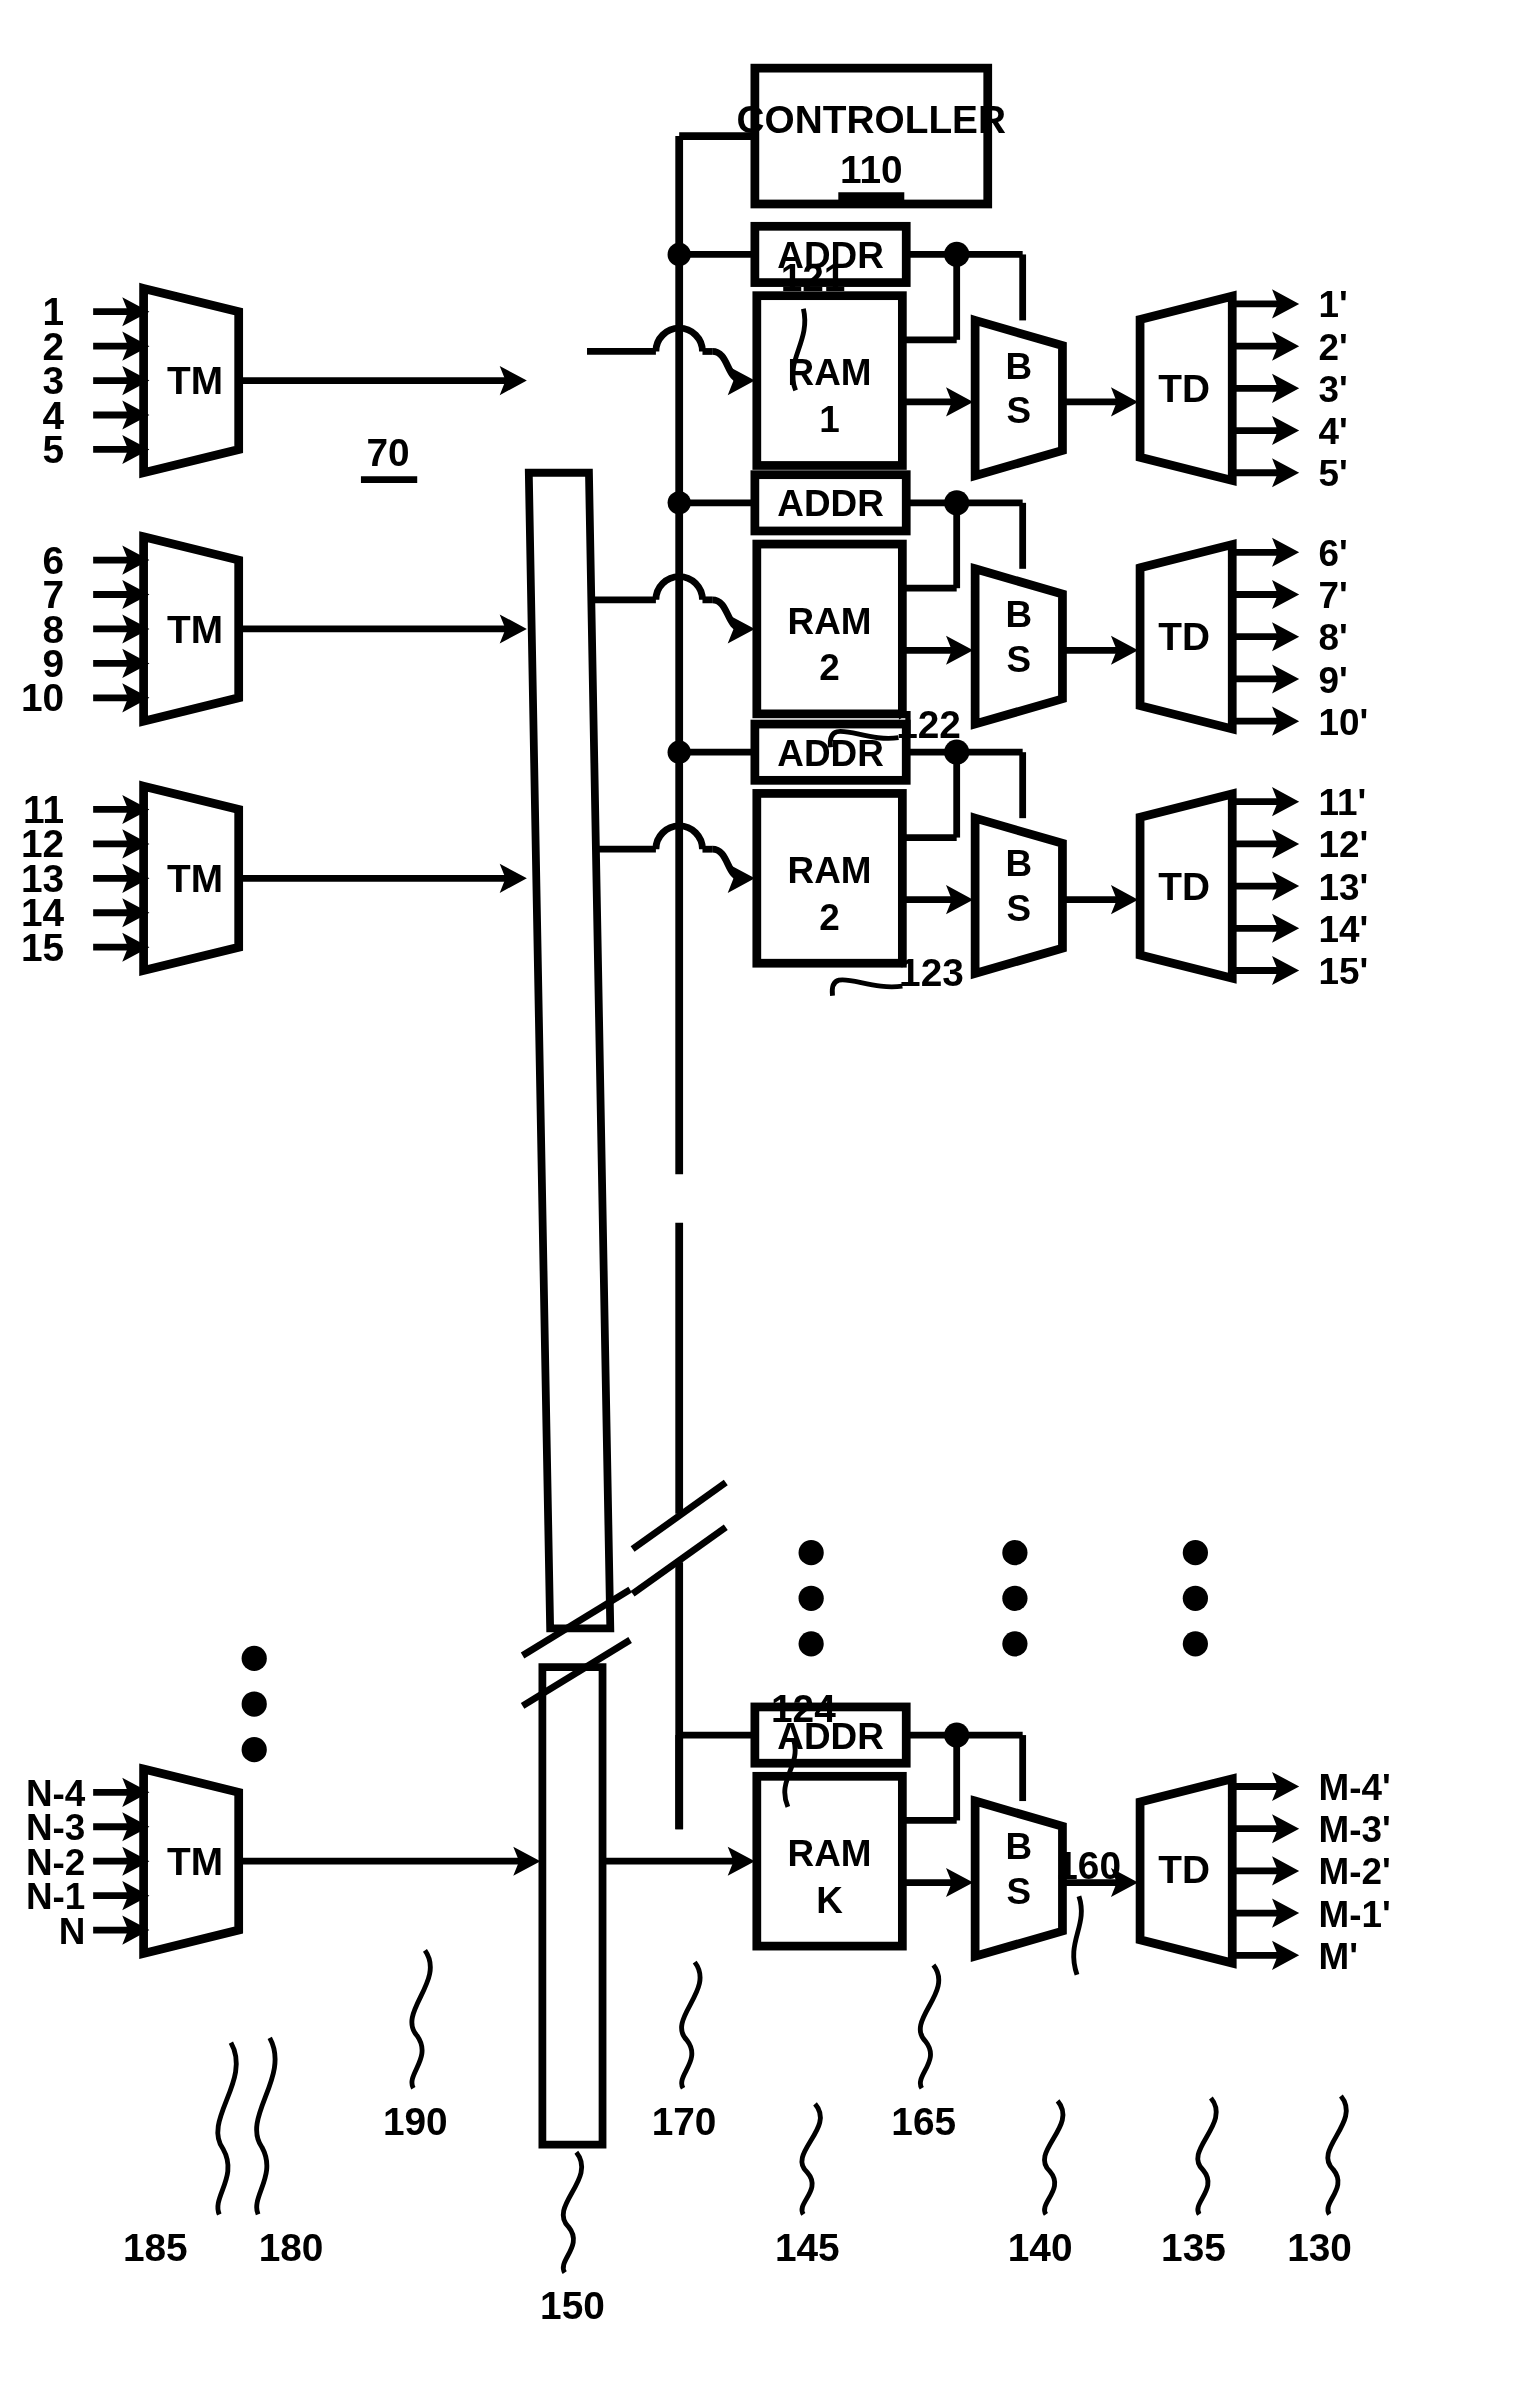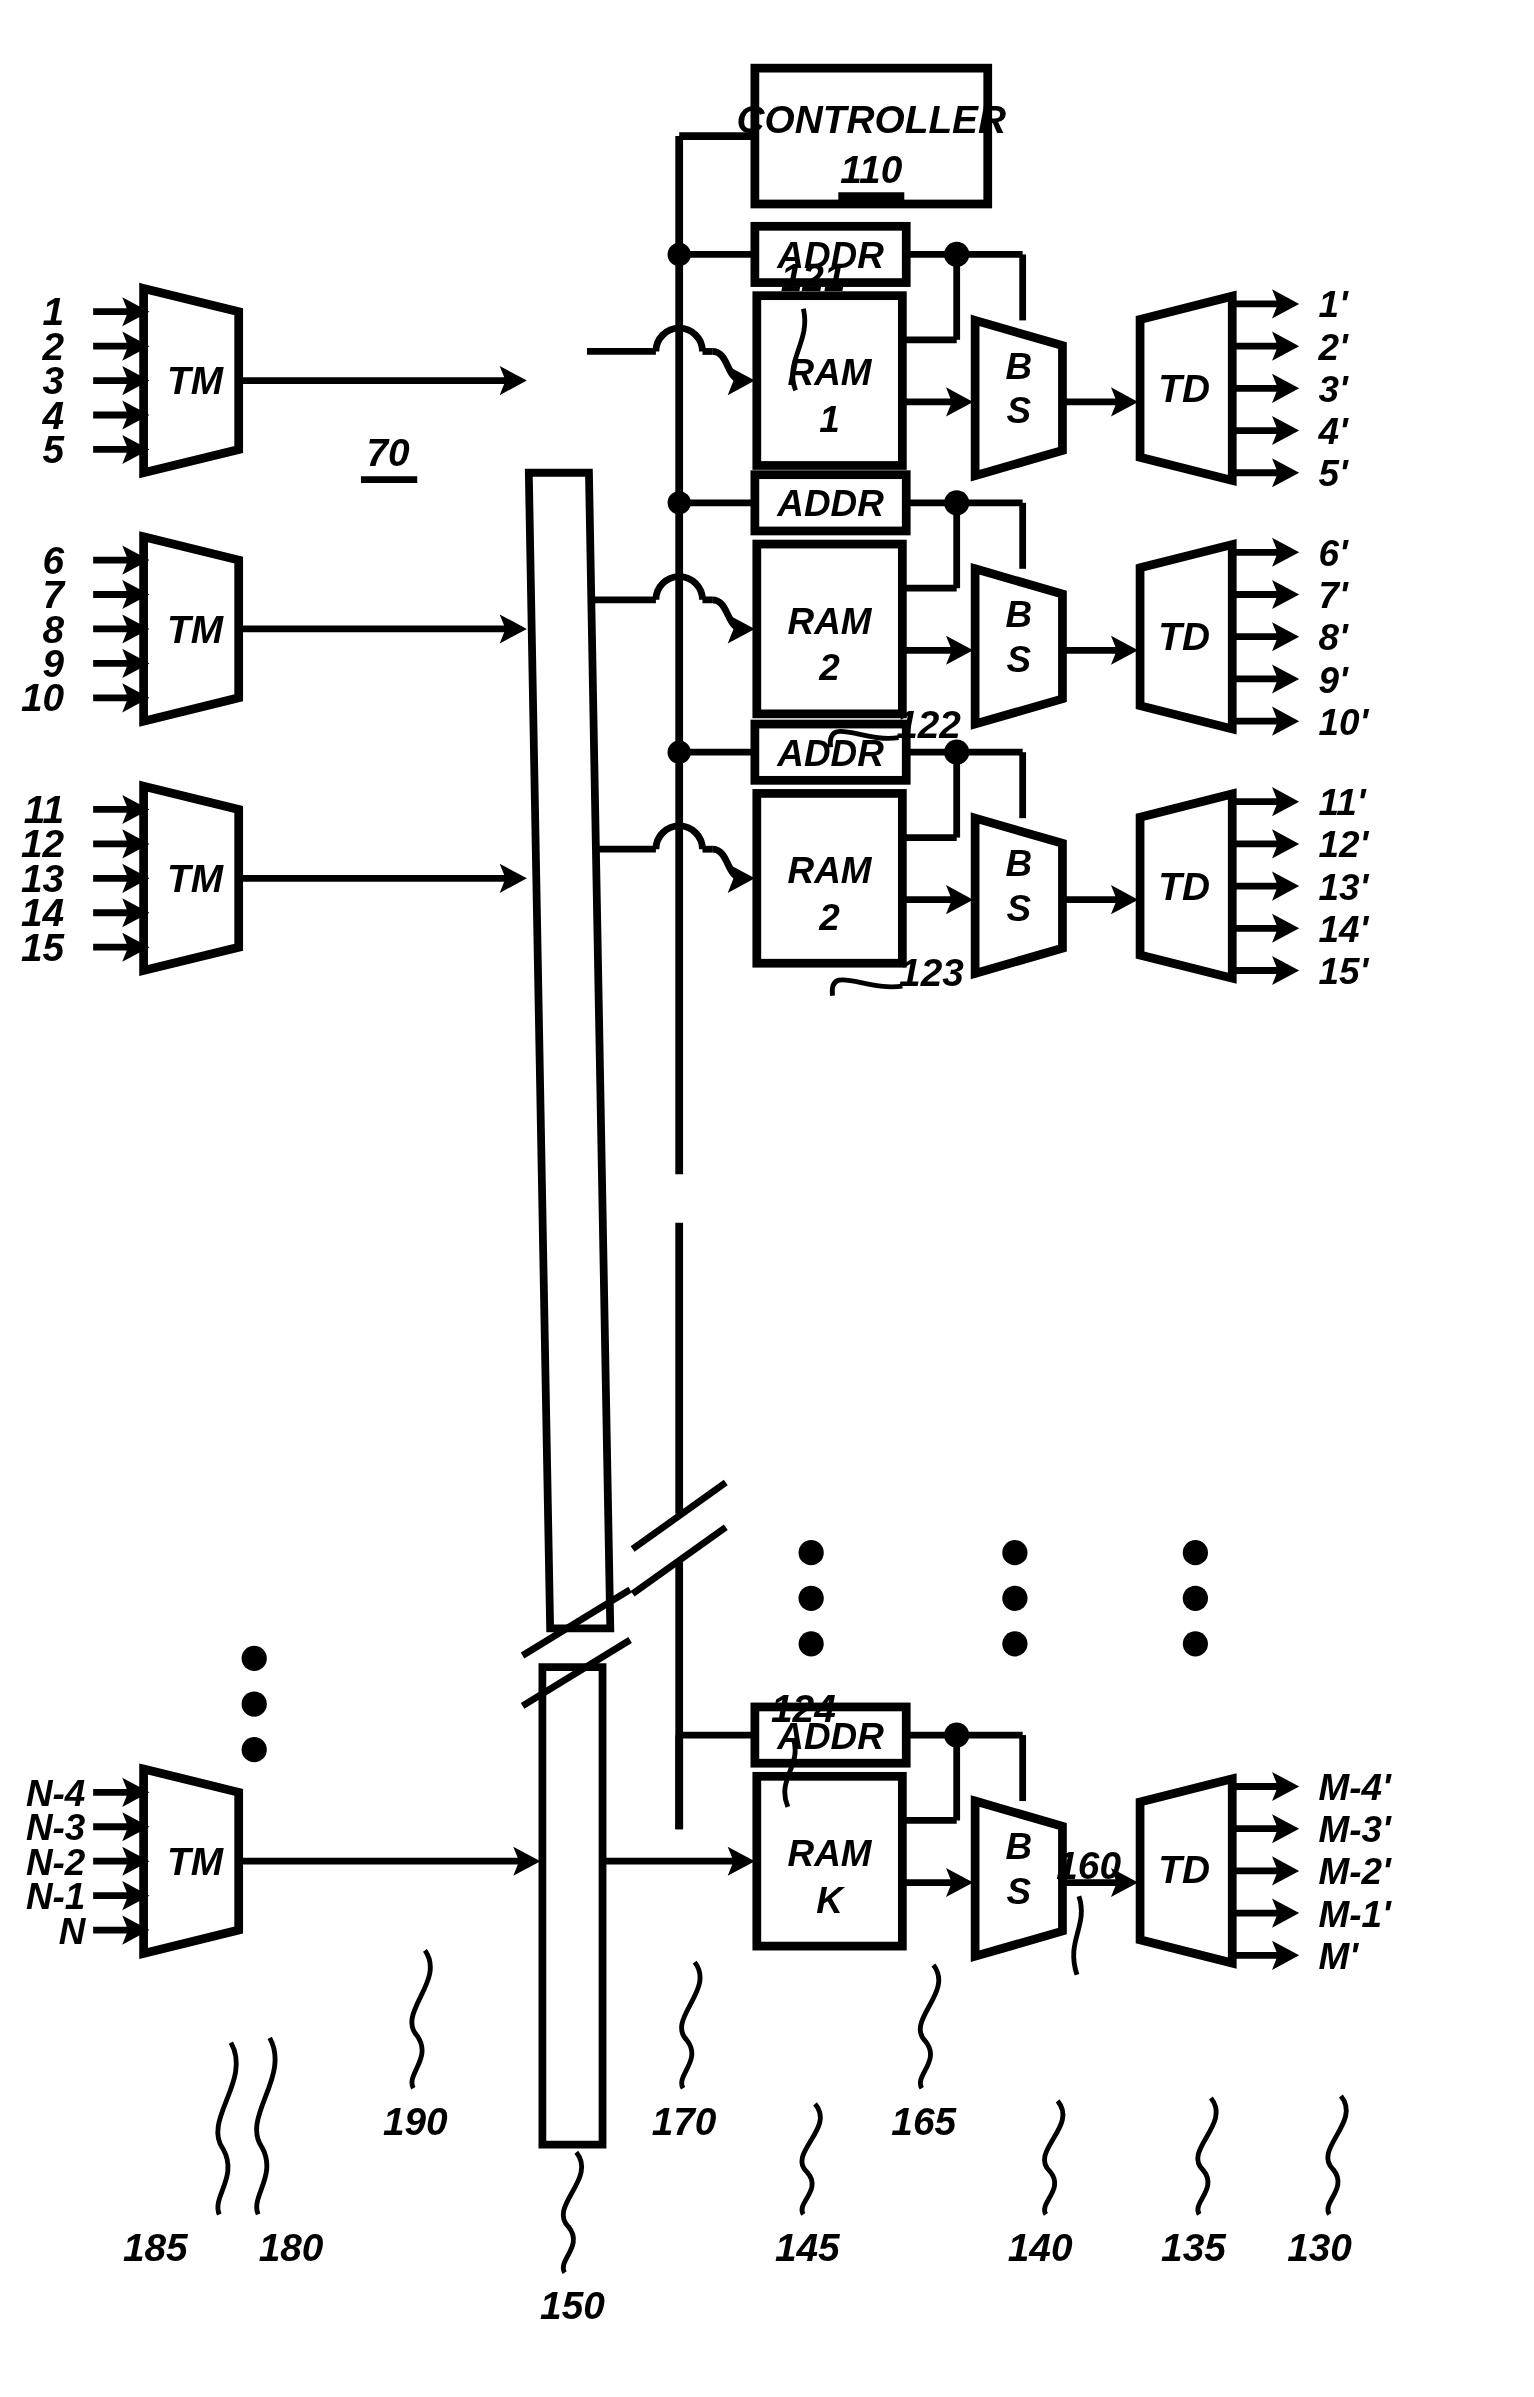--- a/index.html
+++ b/index.html
@@ -1,17 +1,17 @@
 <!DOCTYPE html>
 <html><head>
 <meta charset="utf-8">
 <style>
   html,body{margin:0;padding:0;background:#ffffff;}
   body{width:1534px;height:2398px;font-family:"Liberation Sans",sans-serif;}
-  #stage{position:relative;width:1534px;height:2398px;overflow:hidden;background:#fff;font-style:italic;}
+  #stage{position:relative;width:1534px;height:2398px;overflow:hidden;background:#fff;}
   svg{display:block;}
   .lbl{font-family:"Liberation Sans",sans-serif;font-weight:700;fill:#000;}
 </style>
 </head>
 <body>
 
 <div id="stage">
 <svg id="fig" width="1534" height="2398" viewBox="0 0 1581 2471" xmlns="http://www.w3.org/2000/svg">
   <rect x="0" y="0" width="1581" height="2471" fill="#ffffff"></rect>
   <g id="gen" fill="none" stroke="#000" stroke-width="7" stroke-linecap="butt" stroke-linejoin="miter">

